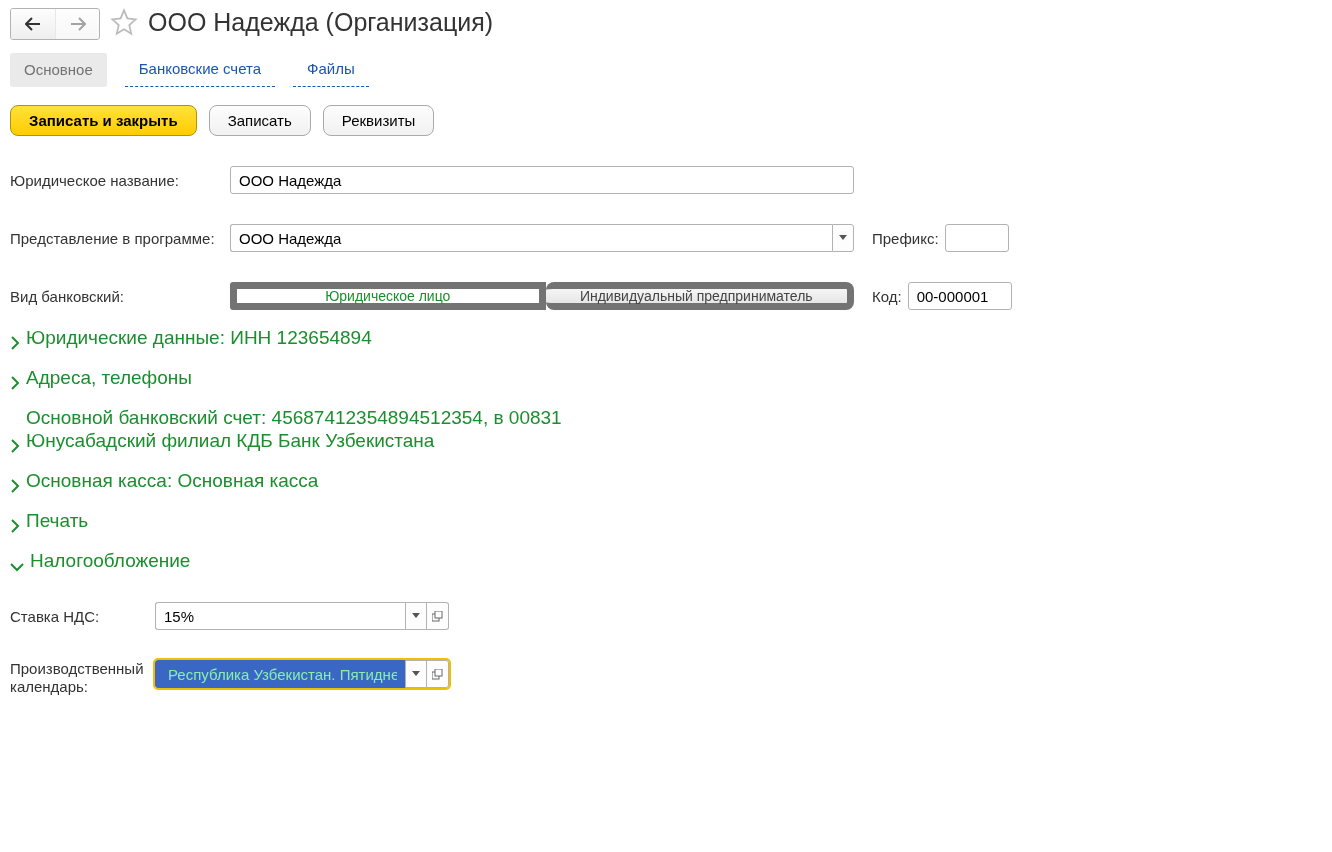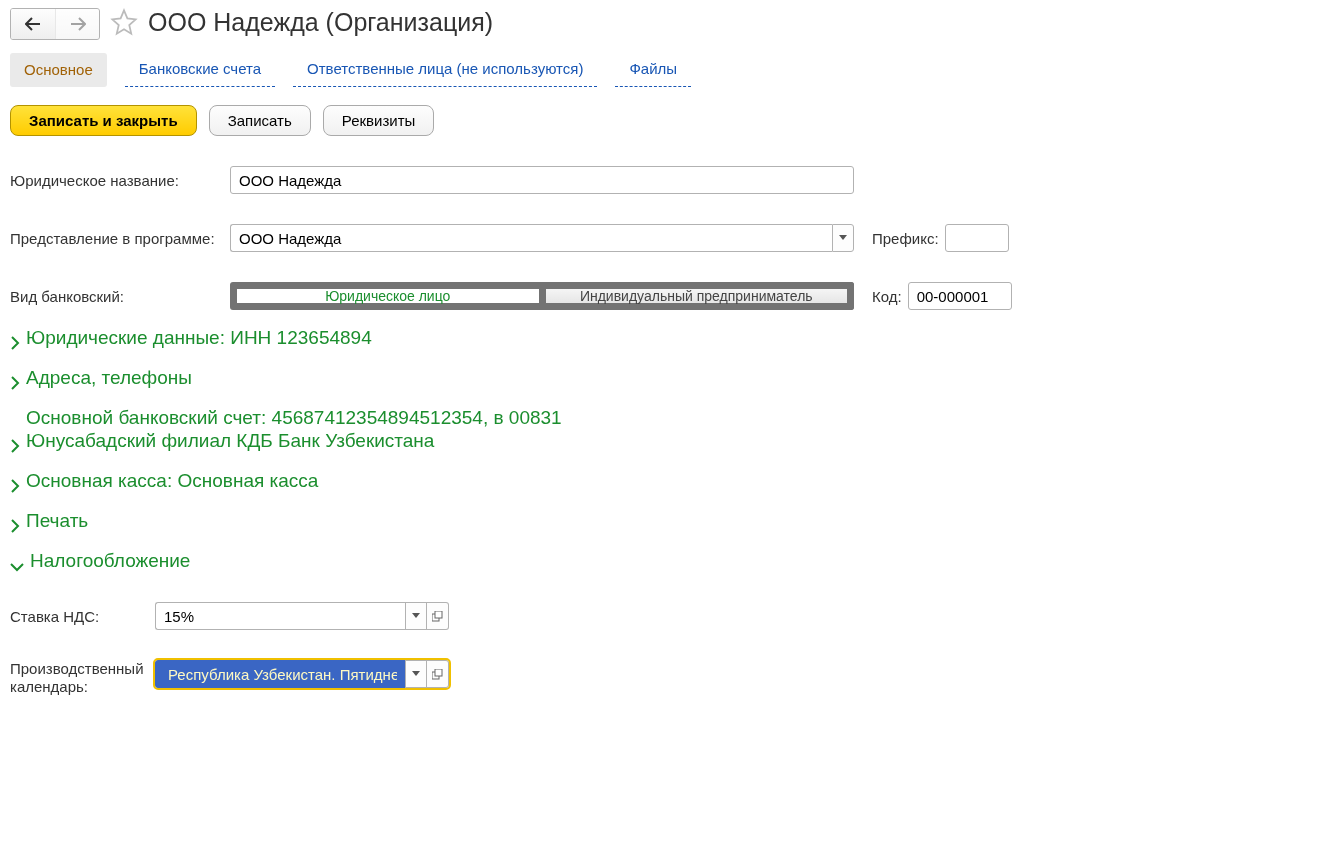--- a/index.html
+++ b/index.html
@@ -47,21 +47,21 @@
   }
   .tab {
     padding: 8px 14px;
     cursor: pointer;
     color: #1856b4;
     border-bottom: 1px dashed #1856b4;
     line-height: 1.2;
   }
   .tab.active {
     background: #eaeaea;
-    color: #a16207;
+    color: #737373;
     border: none;
     border-radius: 3px;
   }
   .toolbar {
     display: flex;
     gap: 12px;
     margin-bottom: 18px;
   }
   .btn {
     border: 1px solid #aaa;
@@ -122,21 +122,21 @@
     border:7px solid #737373;
     display:flex;
     align-items:center;
     justify-content:center;
     cursor:pointer;
     font-size:14px;
   }
   .toggle:first-child { border-top-left-radius:3px; border-bottom-left-radius:3px; }
   .toggle:last-child { border-top-right-radius:3px; border-bottom-right-radius:3px; border-left:none; }
   .toggle.active { color:#1b8e2e; background:#fff; }
-  .toggle.inactive { background:linear-gradient(#f5f5f5,#e6e6e6); color:#444; }
+  .toggle.inactive { background:linear-gradient(#f5f5f5,#e6e6e6); color:#444;border-radius:8px; }
   .section {
     display:flex;
     align-items:flex-end;
     gap:6px;
     margin: 16px 0;
     color:#1b8e2e;
     font-size:19px;
     cursor:pointer;
   }
   .section .chev { flex:none; margin-top:4px; }
@@ -152,21 +152,21 @@
     border-right:none;
   }
   .select-wrap .drop-btn { border-radius:0; }
   .select-wrap .open-btn { border-top-right-radius:3px; border-bottom-right-radius:3px; }
   .select-wrap.focused {
     outline: 2px solid #f0c000;
     border-radius:3px;
   }
   .select-wrap.focused .text-input {
     background:#3a66c4;
-    color:#fef9c3;
+    color:#86efac;
     border-color:#3a66c4;
     padding-left:12px;
   }
   .side-label { margin-left: 18px; }
 </style>
 </head>
 <body>
 
 <div class="header-row">
   <div class="nav-btns">
@@ -183,21 +183,20 @@
   </div>
   <svg class="star-icon" viewBox="0 0 24 24">
       <path d="M12 2l2.9 6.9L22 9.8l-5.5 4.8L18.2 22 12 18.3 5.8 22l1.7-7.4L2 9.8l7.1-.9L12 2z" fill="none" stroke="#bbb" stroke-width="1.5"></path>
     </svg>
   <div class="title">ООО Надежда (Организация)</div>
 </div>
 
 <div class="tabs">
   <div class="tab active">Основное</div>
   <div class="tab">Банковские счета</div>
-  <div class="tab">Ответственные лица (не используются)</div>
   <div class="tab">Файлы</div>
 </div>
 
 <div class="toolbar">
   <button class="btn primary">Записать и закрыть</button>
   <button class="btn">Записать</button>
   <button class="btn">Реквизиты</button>
 </div>
 
 <div class="form-row">

